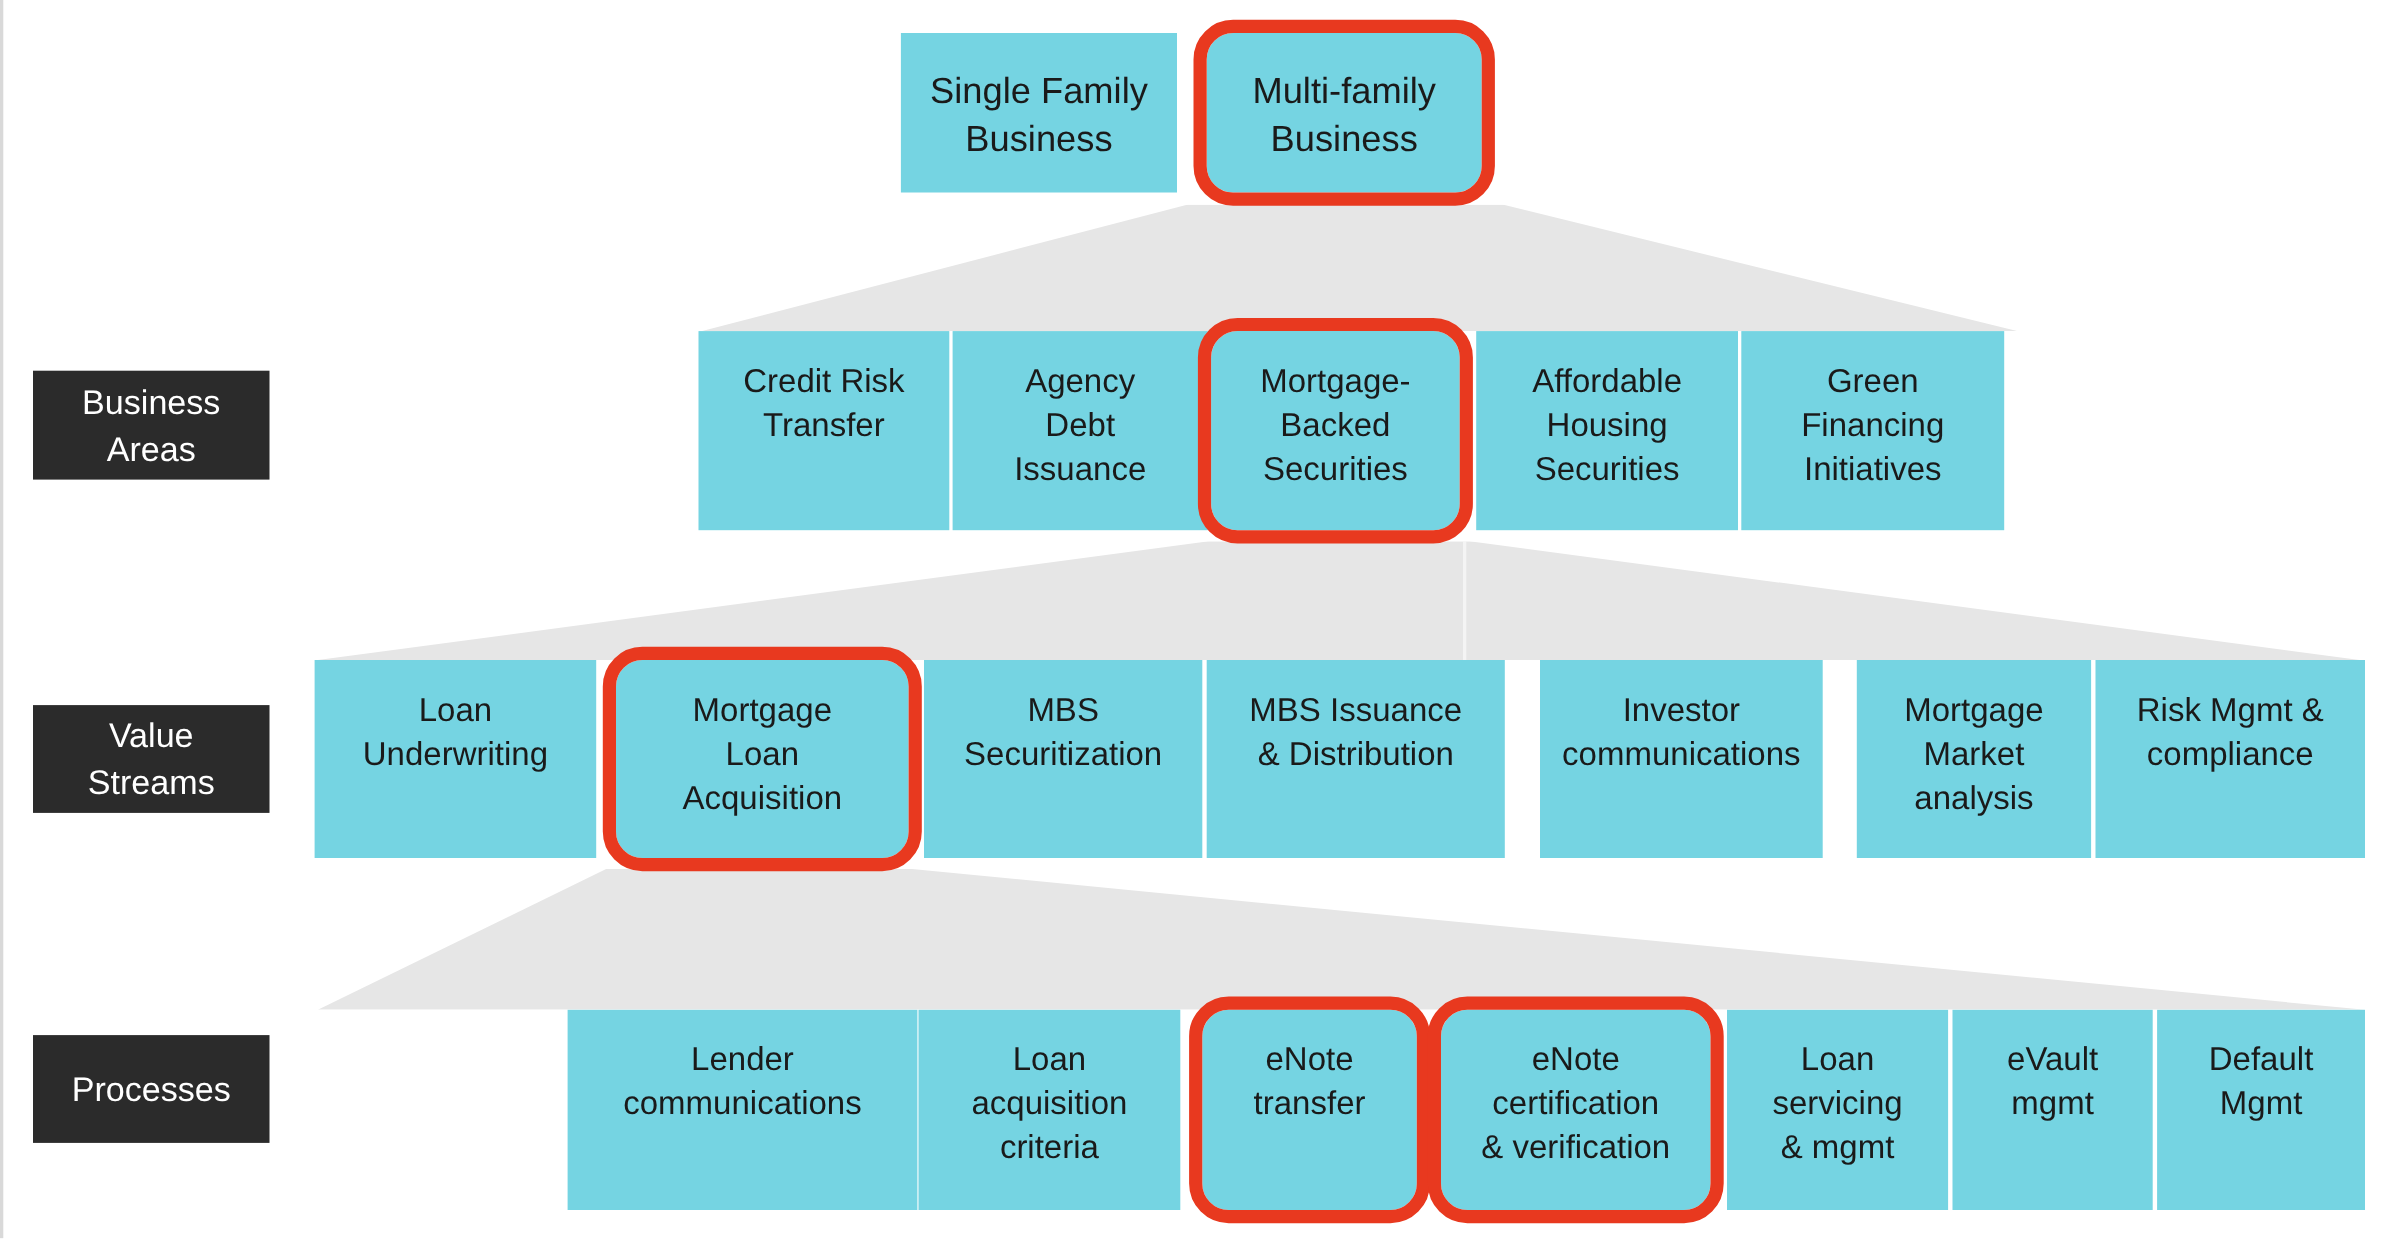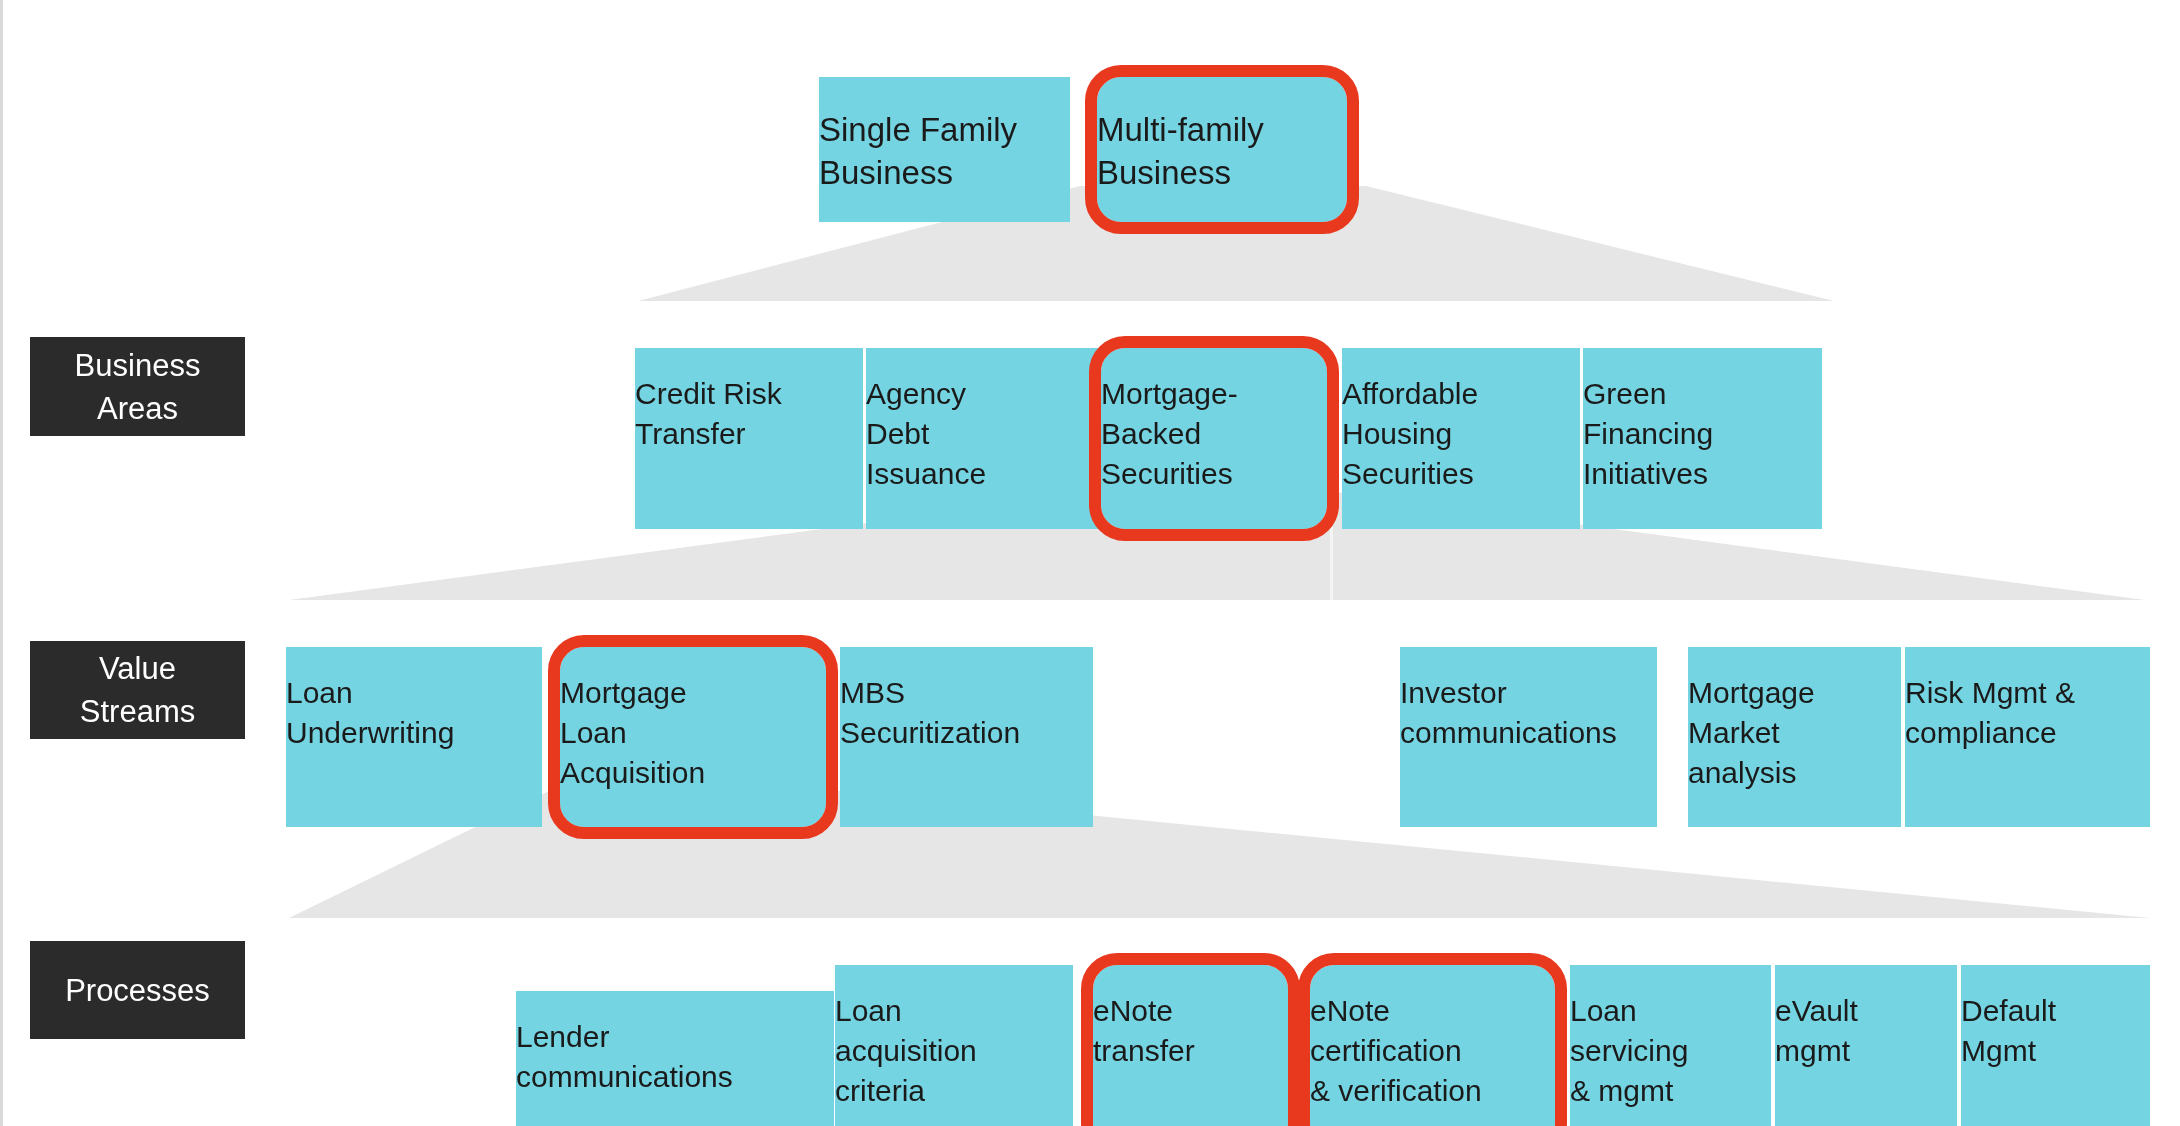--- a/index.html
+++ b/index.html
@@ -31,26 +31,25 @@
   #conn1{left:638px;top:186px;width:1196px;height:115px;
     clip-path:polygon(36.96% 0, 60.87% 0, 100% 100%, 0 100%);}
   #conn2{left:289px;top:492px;width:1856px;height:108px;
     clip-path:polygon(43.64% 0, 56.41% 0, 100% 100%, 0 100%);}
   #conn3{left:289px;top:790px;width:1861px;height:128px;
     clip-path:polygon(14.08% 0, 29.02% 0, 100% 100%, 0 100%);}
   .box{
     position:absolute;
     background:var(--cyan);
     color:var(--ink);
-    text-align:left;
+    text-align:center;
     font-size:30px;line-height:40px;
     padding-top:26px;
     box-sizing:border-box;
     z-index:2;
-    margin-top:47px;
   }
   .box .t{display:block;white-space:pre-line;}
   .box.toprow{font-size:33px;line-height:43px;padding-top:31px;}
   .box.hl{outline:12px solid var(--red);z-index:3;border-radius:24px;}
   .level-label{
     position:absolute;
     background:var(--dark);
     color:#ffffff;
     display:flex;align-items:center;justify-content:center;
     text-align:center;
@@ -124,35 +123,39 @@
   </div>
   <div class="box hl" style="left:560px;top:600px;width:266px;height:180px">
     <span class="t">Mortgage
 Loan
 Acquisition</span>
   </div>
   <div class="box" style="left:840px;top:600px;width:253px;height:180px">
     <span class="t">MBS
 Securitization</span>
   </div>
+  <div class="box" style="left:1097px;top:600px;width:271px;height:180px">
+    <span class="t">MBS Issuance
+&amp; Distribution</span>
+  </div>
   <div class="box" style="left:1400px;top:600px;width:257px;height:180px">
     <span class="t">Investor
 communications</span>
   </div>
   <div class="box" style="left:1688px;top:600px;width:213px;height:180px">
     <span class="t">Mortgage
 Market
 analysis</span>
   </div>
   <div class="box" style="left:1905px;top:600px;width:245px;height:180px">
     <span class="t">Risk Mgmt &amp;
 compliance</span>
   </div>
 
-  <div class="box" style="left:516px;top:944px;width:318px;height:182px">
+  <div class="box" style="left:516px;top:918px;width:318px;height:182px">
     <span class="t">Lender
 communications</span>
   </div>
   <div class="box" style="left:835px;top:918px;width:238px;height:182px">
     <span class="t">Loan
 acquisition
 criteria</span>
   </div>
   <div class="box hl" style="left:1093px;top:918px;width:195px;height:182px">
     <span class="t">eNote

